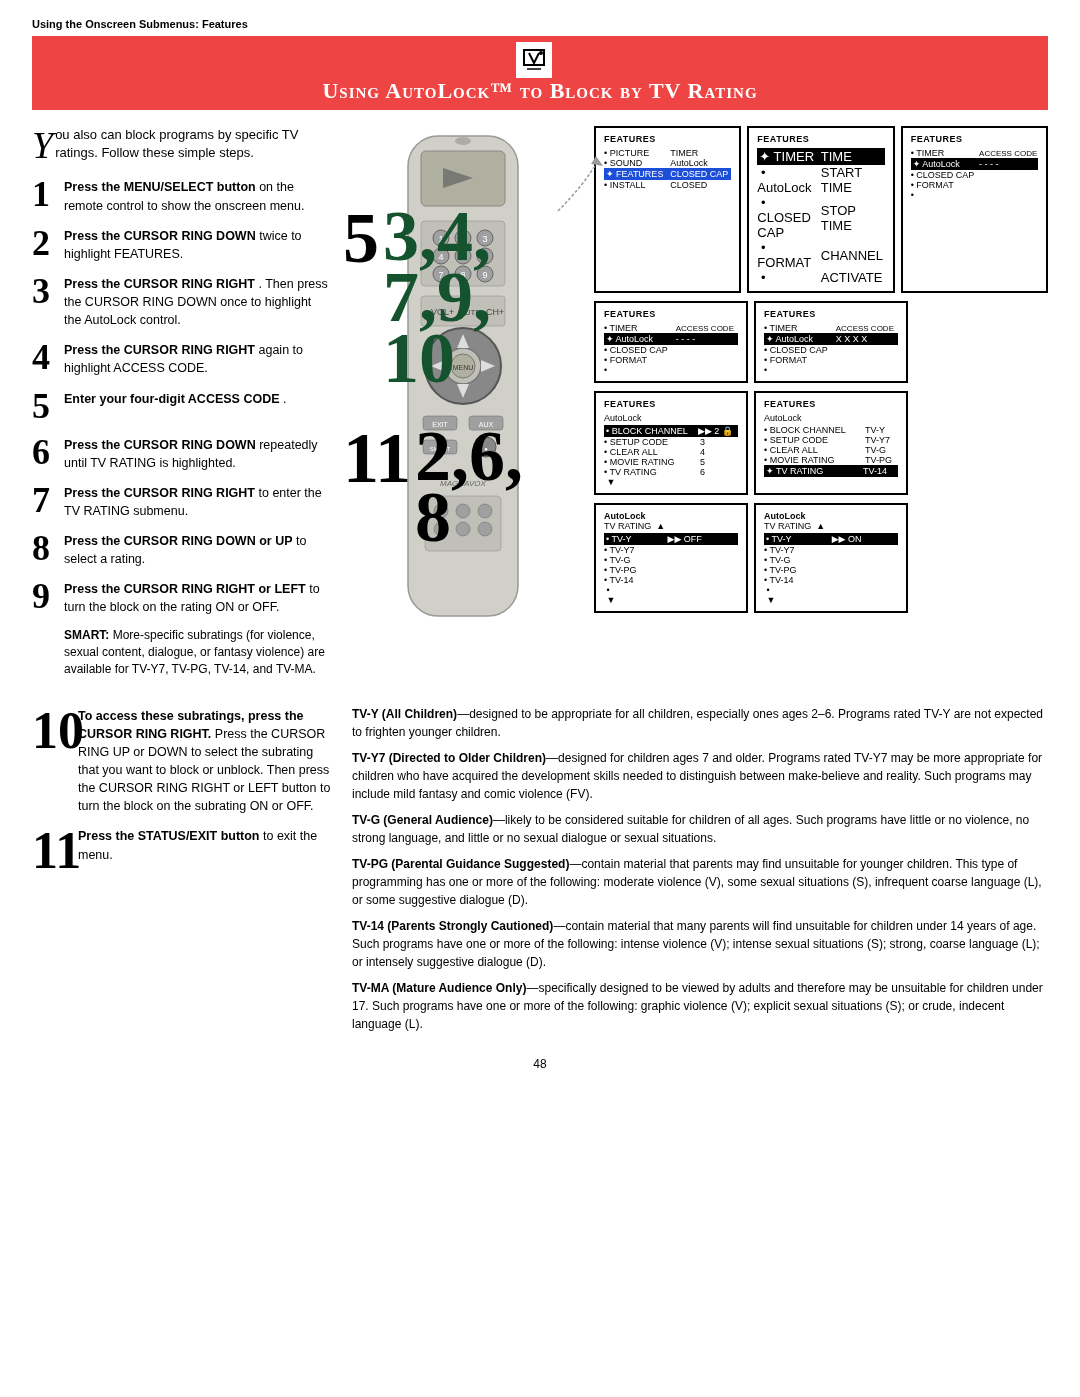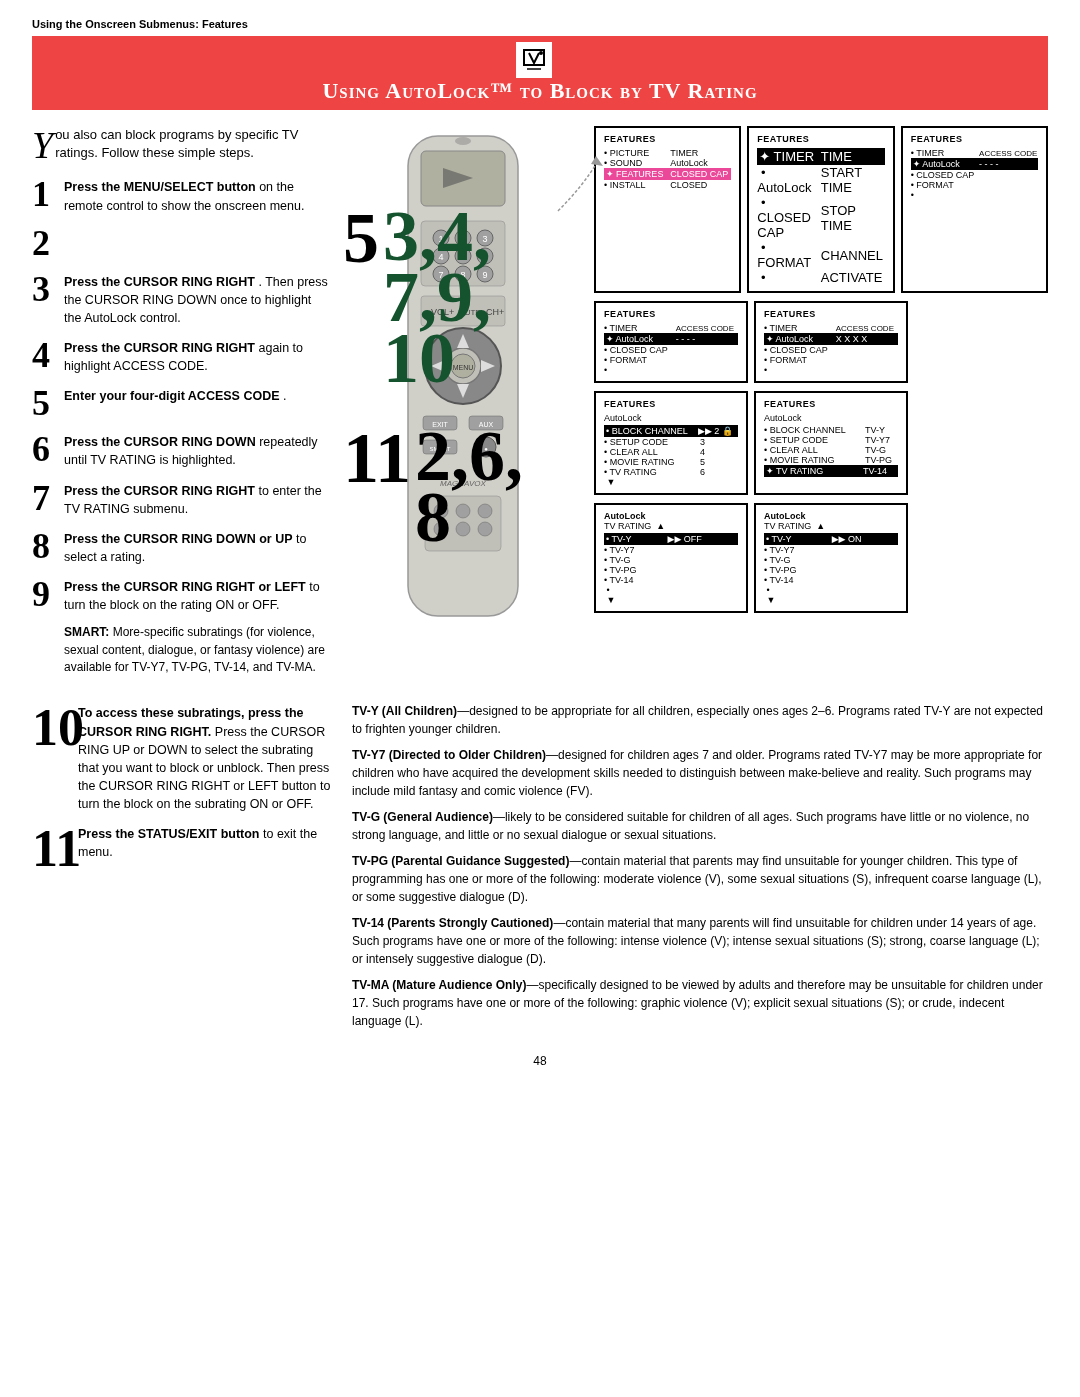--- a/index.html
+++ b/index.html
@@ -234,20 +234,24 @@
         <li class="step-item">
           <div class="step-number">1</div>
           <div class="step-content">
             <strong>Press the MENU/SELECT button</strong>
             <span> on the remote control to show the onscreen menu.</span>
           </div>
         </li>
 
         <li class="step-item">
           <div class="step-number">2</div>
+          <div class="step-content">
+            <strong>Press the CURSOR RING DOWN</strong>
+            <span> twice to highlight FEATURES.</span>
+          </div>
         </li>
 
         <li class="step-item">
           <div class="step-number">3</div>
           <div class="step-content">
             <strong>Press the CURSOR RING RIGHT</strong>
             <span>. Then press the CURSOR RING DOWN once to highlight the AutoLock control.</span>
           </div>
         </li>
 
@@ -411,21 +415,21 @@
           <table style="font-size:9px; width:100%; border-collapse:collapse;">
             <tbody>
                 <tr>
                   <td>• PICTURE</td>
                   <td style="padding-left:4px;">TIMER</td>
                 </tr>
             <tr>
                   <td>• SOUND</td>
                   <td style="padding-left:4px;">AutoLock</td>
                 </tr>
-            <tr style="background:#ec4899; color:#fff;">
+            <tr style="background:#1d4ed8; color:#fff;">
                   <td style="padding:1px 2px;">✦ FEATURES</td>
                   <td style="padding:1px 2px; padding-left:4px;">CLOSED CAP</td>
                 </tr>
             <tr>
                   <td>• INSTALL</td>
                   <td style="padding-left:4px;">CLOSED</td>
                 </tr>
           </tbody>
             </table>
         </div>

